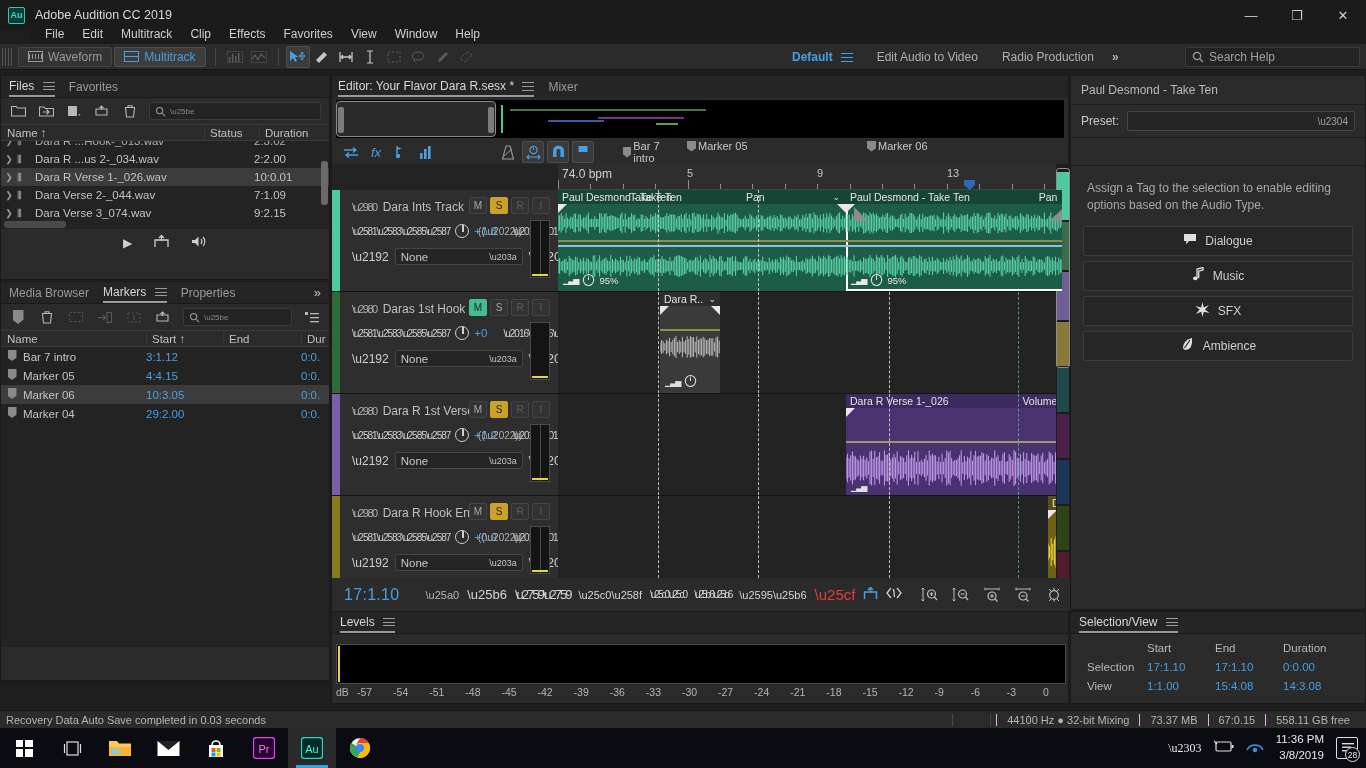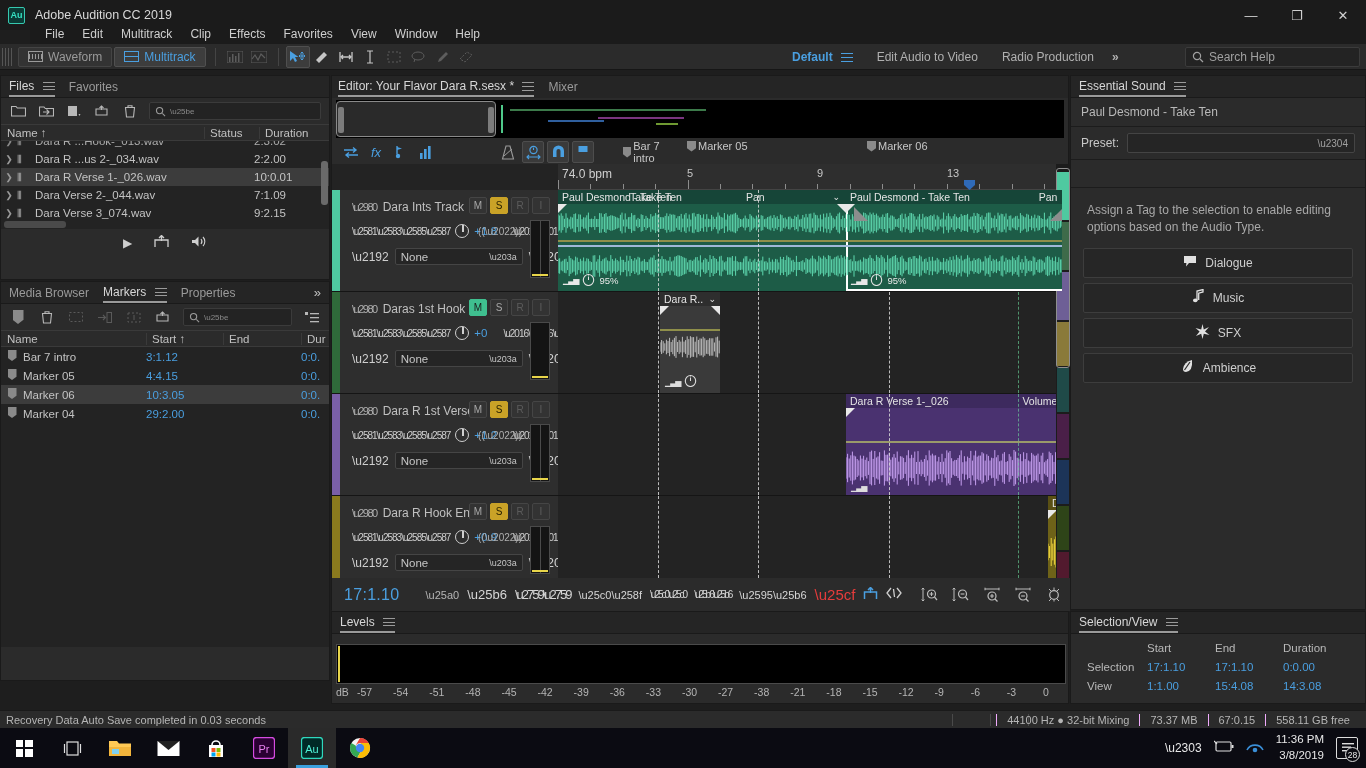--- a/index.html
+++ b/index.html
@@ -1066,39 +1066,33 @@
         <span class="lv-tick" style="left: 61.1px;">-54</span>
         <span class="lv-tick" style="left: 97.2px;">-51</span>
         <span class="lv-tick" style="left: 133.3px;">-48</span>
         <span class="lv-tick" style="left: 169.4px;">-45</span>
         <span class="lv-tick" style="left: 205.5px;">-42</span>
         <span class="lv-tick" style="left: 241.6px;">-39</span>
         <span class="lv-tick" style="left: 277.7px;">-36</span>
         <span class="lv-tick" style="left: 313.8px;">-33</span>
         <span class="lv-tick" style="left: 349.9px;">-30</span>
         <span class="lv-tick" style="left: 386px;">-27</span>
-        <span class="lv-tick" style="left: 422.1px;">-38</span>
+        <span class="lv-tick" style="left: 422.1px;">-24</span>
         <span class="lv-tick" style="left: 458.2px;">-21</span>
         <span class="lv-tick" style="left: 494.3px;">-18</span>
         <span class="lv-tick" style="left: 530.4px;">-15</span>
         <span class="lv-tick" style="left: 566.5px;">-12</span>
         <span class="lv-tick" style="left: 602.6px;">-9</span>
         <span class="lv-tick" style="left: 638.7px;">-6</span>
         <span class="lv-tick" style="left: 674.8px;">-3</span>
         <span class="lv-tick" style="left: 710.9px;">0</span>
       </div>
   </div>
 
   <div class="panel" id="es-panel">
-    <div class="panel-tabs">
-      <div class="ptab active">
-        <span>Essential Sound</span>
-        <span class="hamburger"></span>
-      </div>
-    </div>
     <div class="es-title">Paul Desmond - Take Ten</div>
     <div class="es-preset">
       <span>Preset:</span>
       <span class="es-preset-sel">
         <span style="flex:1"></span>
         <span style="font-size:10px">\u2304</span>
       </span>
     </div>
     <div class="es-gap"></div>
     <div class="es-hint">Assign a Tag to the selection to enable editing options based on the Audio Type.</div>
@@ -1229,21 +1223,21 @@
     <div class="tb-app">
       <svg width="22" height="22" viewBox="0 0 22 22">
           <circle cx="11" cy="11" r="10" fill="#f5f5f5"></circle>
           <path d="M11 1 A10 10 0 0 1 19.7 6 L11 6 A5 5 0 0 0 6.6 8.6 Z" fill="#ea4335"></path>
           <path d="M2.3 6 A10 10 0 0 0 8.4 20.5 L12.7 13 A5 5 0 0 1 6.6 8.6 Z" fill="#34a853" transform="translate(0,0)"></path>
           <path d="M19.7 6 A10 10 0 0 1 8.4 20.5 L12.7 13 A5 5 0 0 0 11 6 Z" fill="#fbbc05"></path>
           <circle cx="11" cy="11" r="4.2" fill="#4285f4"></circle>
         </svg>
     </div>
     <div class="tb-right">
-      <span style="font-size:12px;">\u2303</span>
+      <span style="font-size:12px;font-family:Liberation Serif, serif;">\u2303</span>
       <span>
         <svg width="20" height="13" viewBox="0 0 20 13">
             <rect x="2" y="2" width="15" height="9" rx="1.2" fill="none" stroke="#e0e0e0" stroke-width="1.2"></rect>
             <rect x="17.5" y="5" width="2" height="3" fill="#e0e0e0"></rect>
             <path d="M0 1 L3 4" stroke="#e0e0e0" stroke-width="1.2"></path>
           </svg>
       </span>
       <span>
         <svg width="18" height="14" viewBox="0 0 18 14">
             <path d="M1 10 A9 9 0 0 1 17 10" fill="none" stroke="#3a8fd8" stroke-width="1.6"></path>

